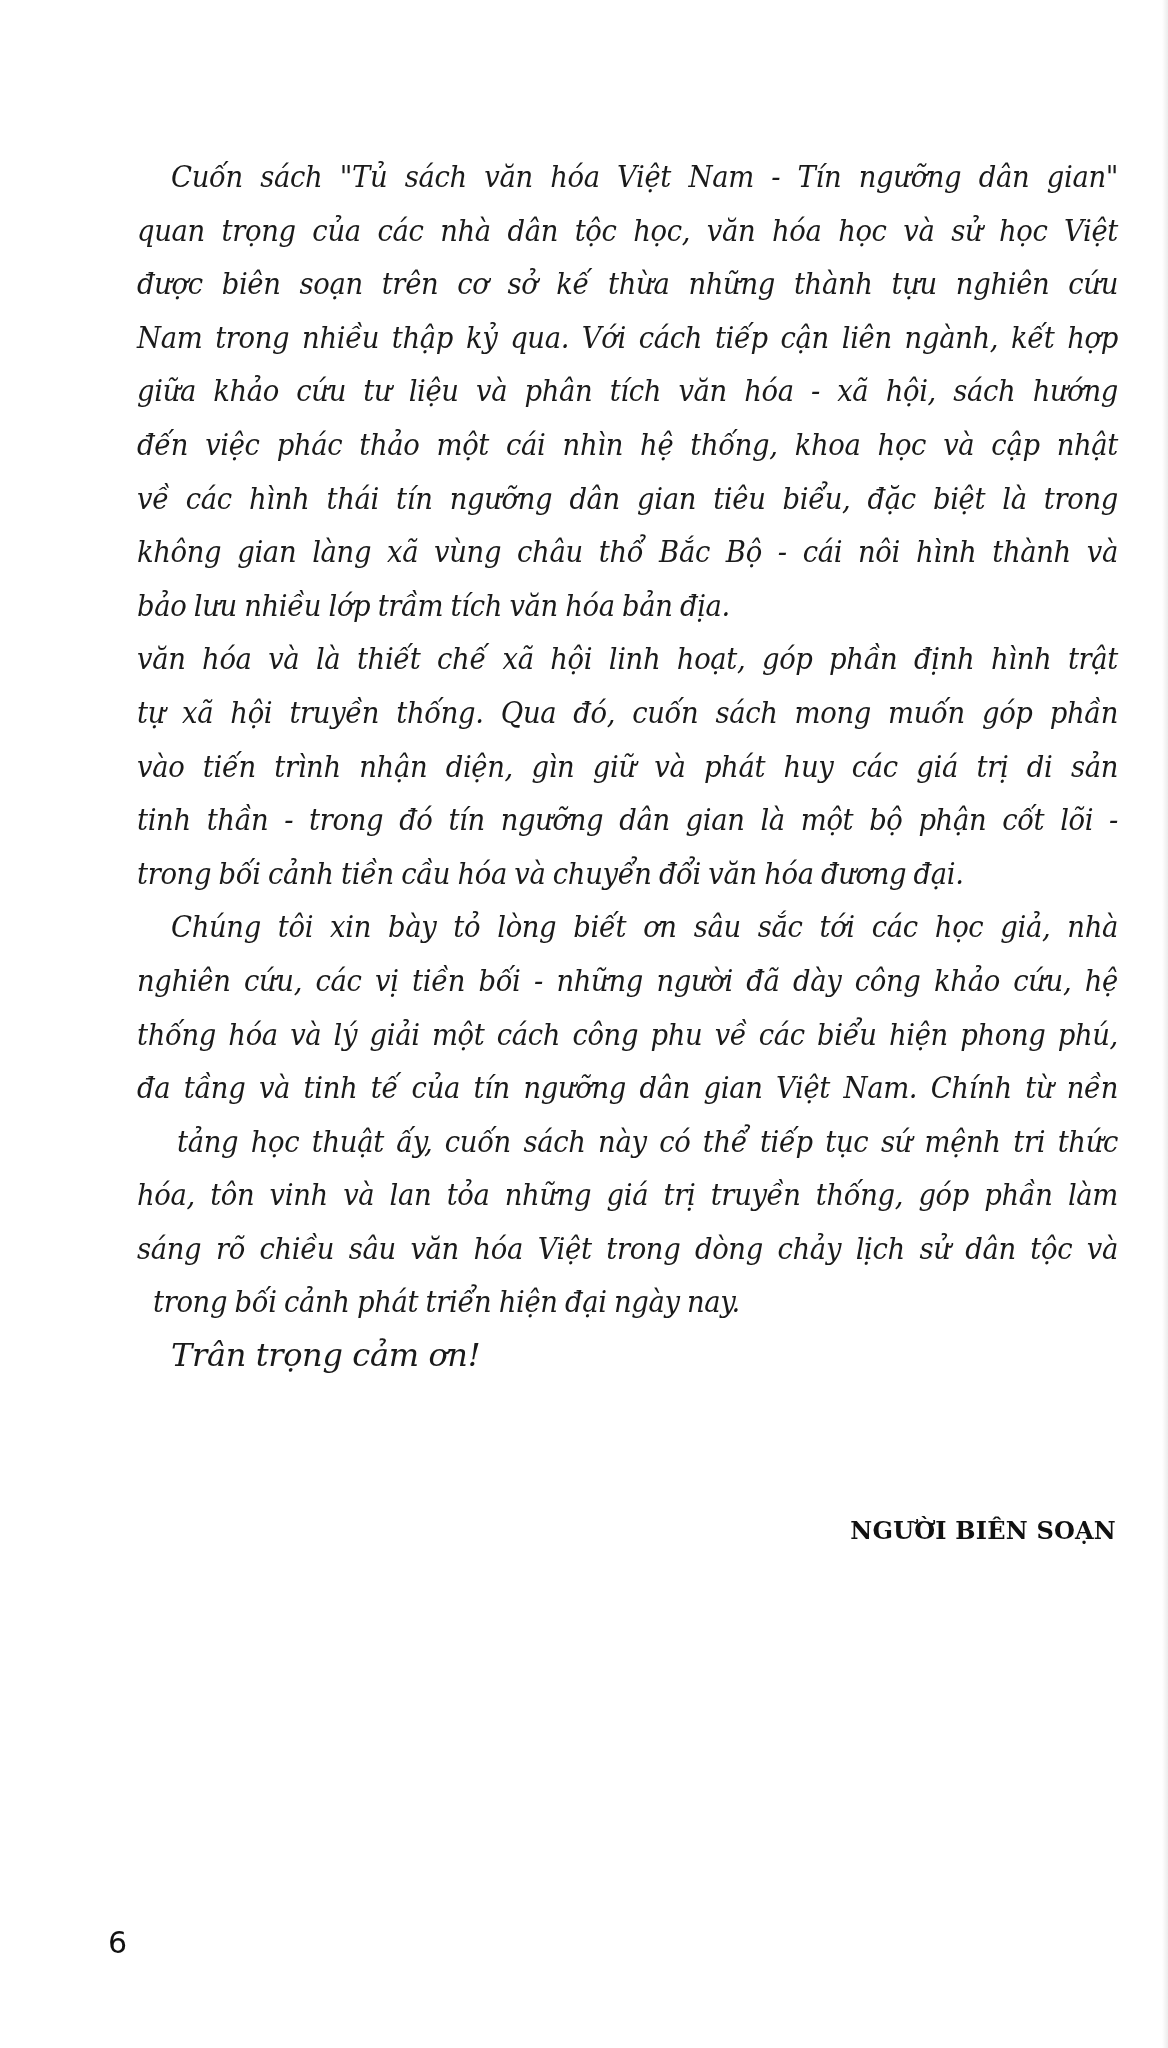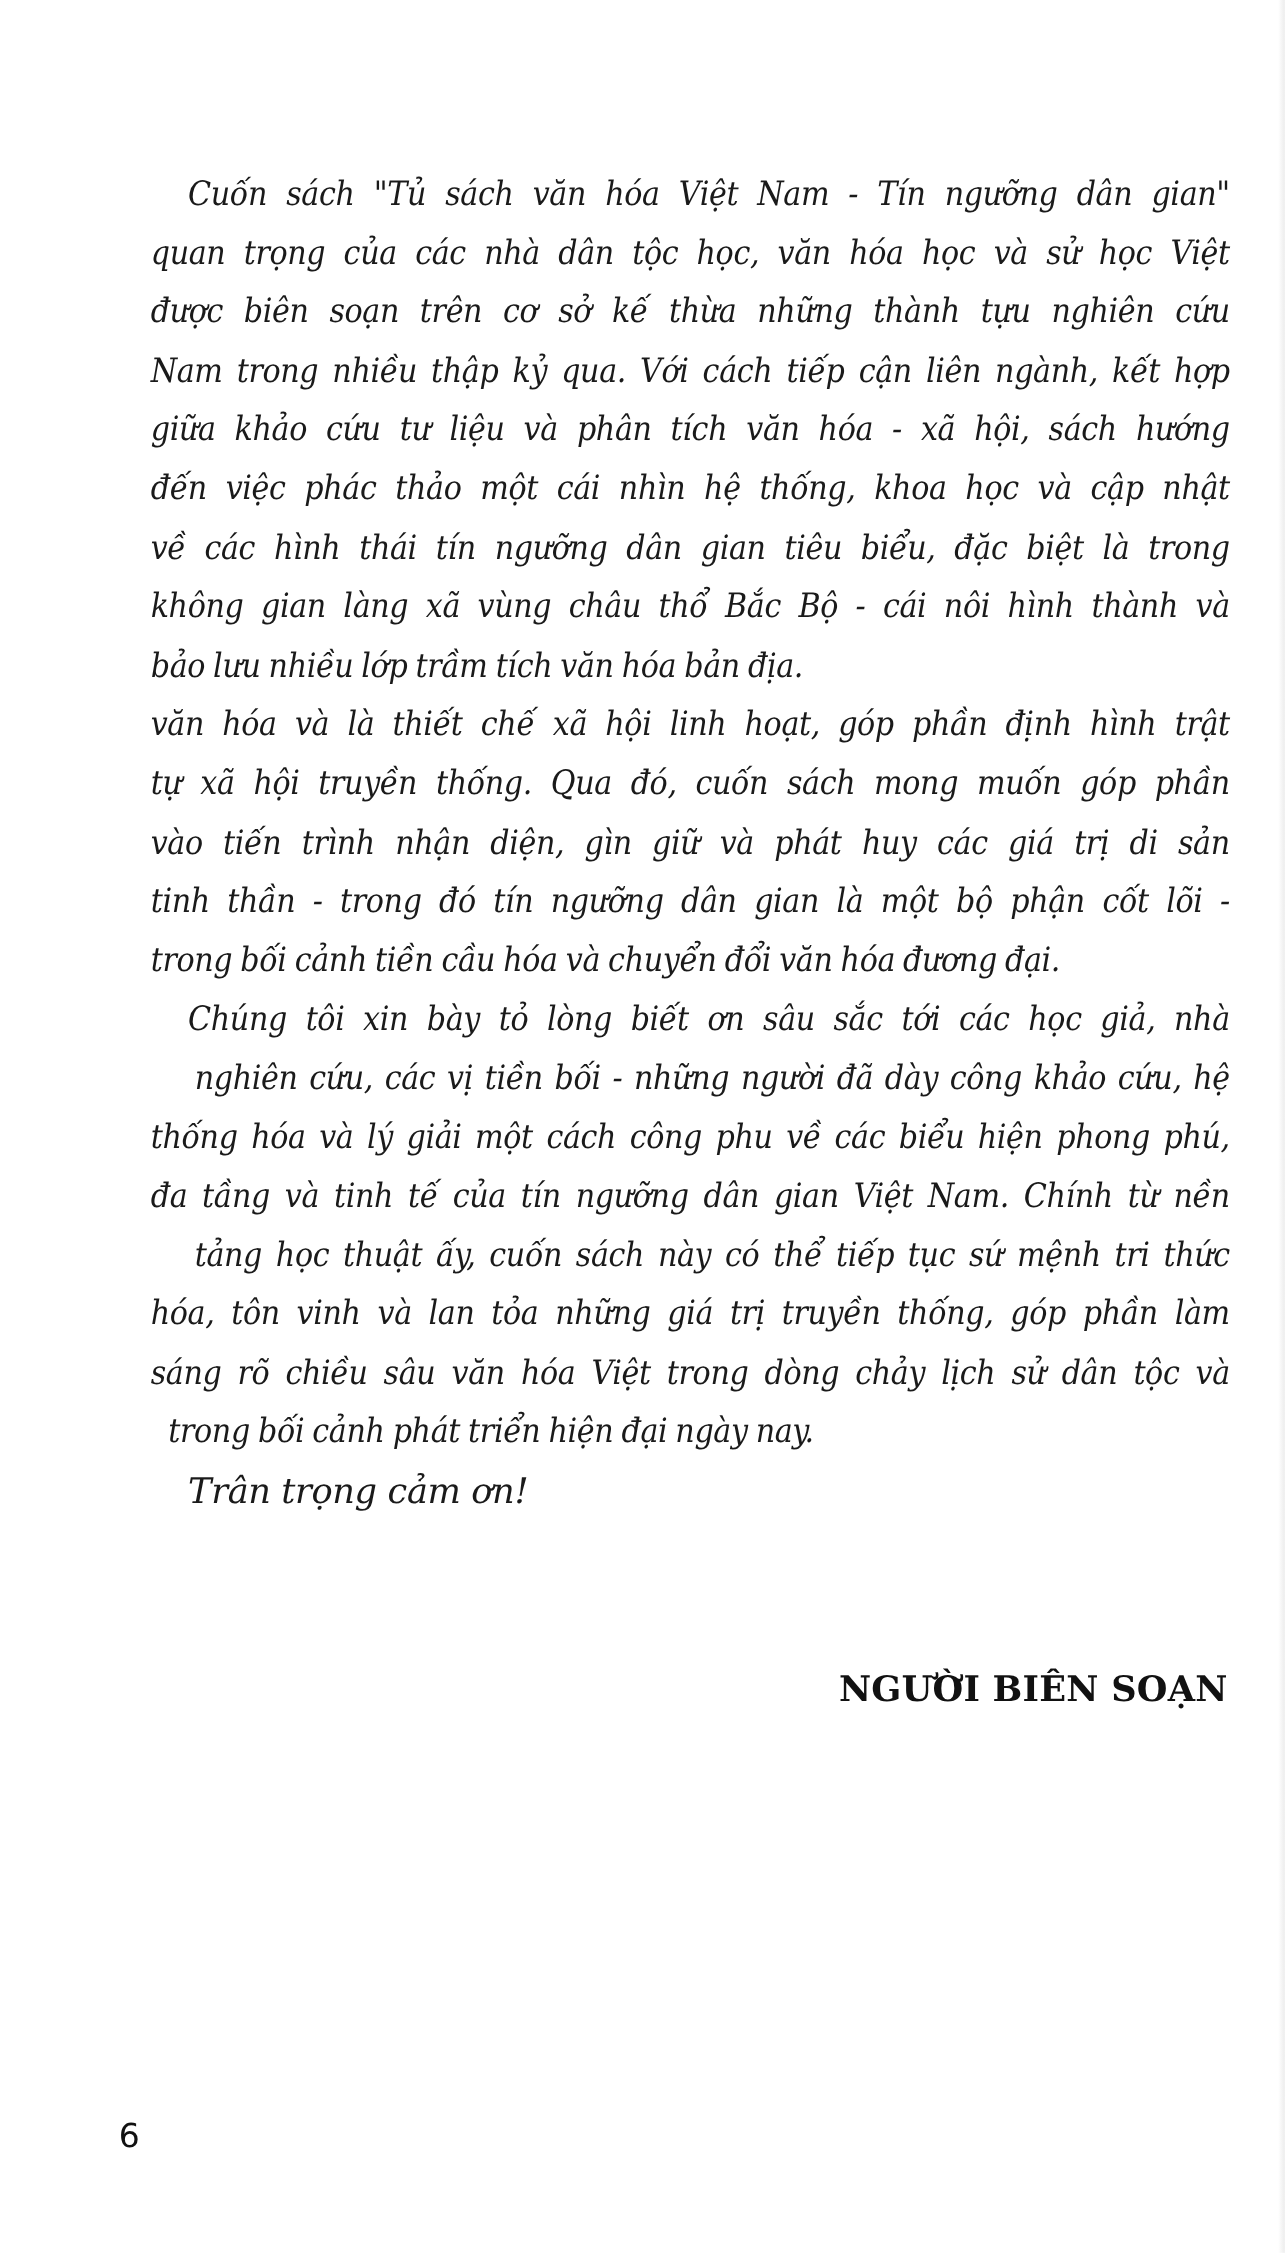--- a/index.html
+++ b/index.html
@@ -25,21 +25,21 @@
   .para .ln { display: block; text-align-last: justify; white-space: nowrap; }
   .para .ln.last { text-align-last: left; }
   .para .ln.first { padding-left: 34px; }
   .closing {
     margin: 0; font-style: italic; font-size: 32px; line-height: 53.6px;
     padding-left: 34px; letter-spacing: -0.35px;
   }
   .signature {
     position: absolute; top: 1516px; right: 52px;
     font-family: "DejaVu Serif", "Liberation Serif", serif;
-    font-weight: bold; font-size: 32px; letter-spacing: 0.2px; color: #111;
+    font-weight: bold; font-size: 24px; letter-spacing: 0.2px; color: #111;
   }
   .page-number {
     position: absolute; left: 108px; top: 1925px;
     font-family: "DejaVu Sans", "Liberation Sans", sans-serif;
     font-size: 30px; color: #111;
   }
 </style>
 </head>
 <body>
 
@@ -59,21 +59,21 @@
   </p>
   <p class="para" style="text-indent:0">
     <span class="ln" style="display: block; white-space: normal;">văn hóa và là thiết chế xã hội linh hoạt, góp phần định hình trật</span>
     <span class="ln" style="display: block; white-space: normal;">tự xã hội truyền thống. Qua đó, cuốn sách mong muốn góp phần</span>
     <span class="ln" style="display: block; white-space: normal;">vào tiến trình nhận diện, gìn giữ và phát huy các giá trị di sản</span>
     <span class="ln" style="display: block; white-space: normal;">tinh thần - trong đó tín ngưỡng dân gian là một bộ phận cốt lõi -</span>
     <span class="ln last" style="display: block;">trong bối cảnh tiền cầu hóa và chuyển đổi văn hóa đương đại.</span>
   </p>
   <p class="para" style="text-indent:0">
     <span class="ln first" style="display: block; white-space: normal;">Chúng tôi xin bày tỏ lòng biết ơn sâu sắc tới các học giả, nhà</span>
-    <span class="ln" style="display: block; white-space: normal; margin-left: 40px;">nghiên cứu, các vị tiền bối - những người đã dày công khảo cứu, hệ</span>
+    <span class="ln" style="display: block; white-space: normal;">nghiên cứu, các vị tiền bối - những người đã dày công khảo cứu, hệ</span>
     <span class="ln" style="display: block; white-space: normal;">thống hóa và lý giải một cách công phu về các biểu hiện phong phú,</span>
     <span class="ln" style="display: block; white-space: normal;">đa tầng và tinh tế của tín ngưỡng dân gian Việt Nam. Chính từ nền</span>
     <span class="ln" style="display: block; white-space: normal; margin-left: 40px;">tảng học thuật ấy, cuốn sách này có thể tiếp tục sứ mệnh tri thức</span>
     <span class="ln" style="display: block; white-space: normal;">hóa, tôn vinh và lan tỏa những giá trị truyền thống, góp phần làm</span>
     <span class="ln" style="display: block; white-space: normal;">sáng rõ chiều sâu văn hóa Việt trong dòng chảy lịch sử dân tộc và</span>
     <span class="ln last" style="display: block; margin-left: 16px;">trong bối cảnh phát triển hiện đại ngày nay.</span>
   </p>
   <p class="closing">Trân trọng cảm ơn!</p>
 </div>
 

